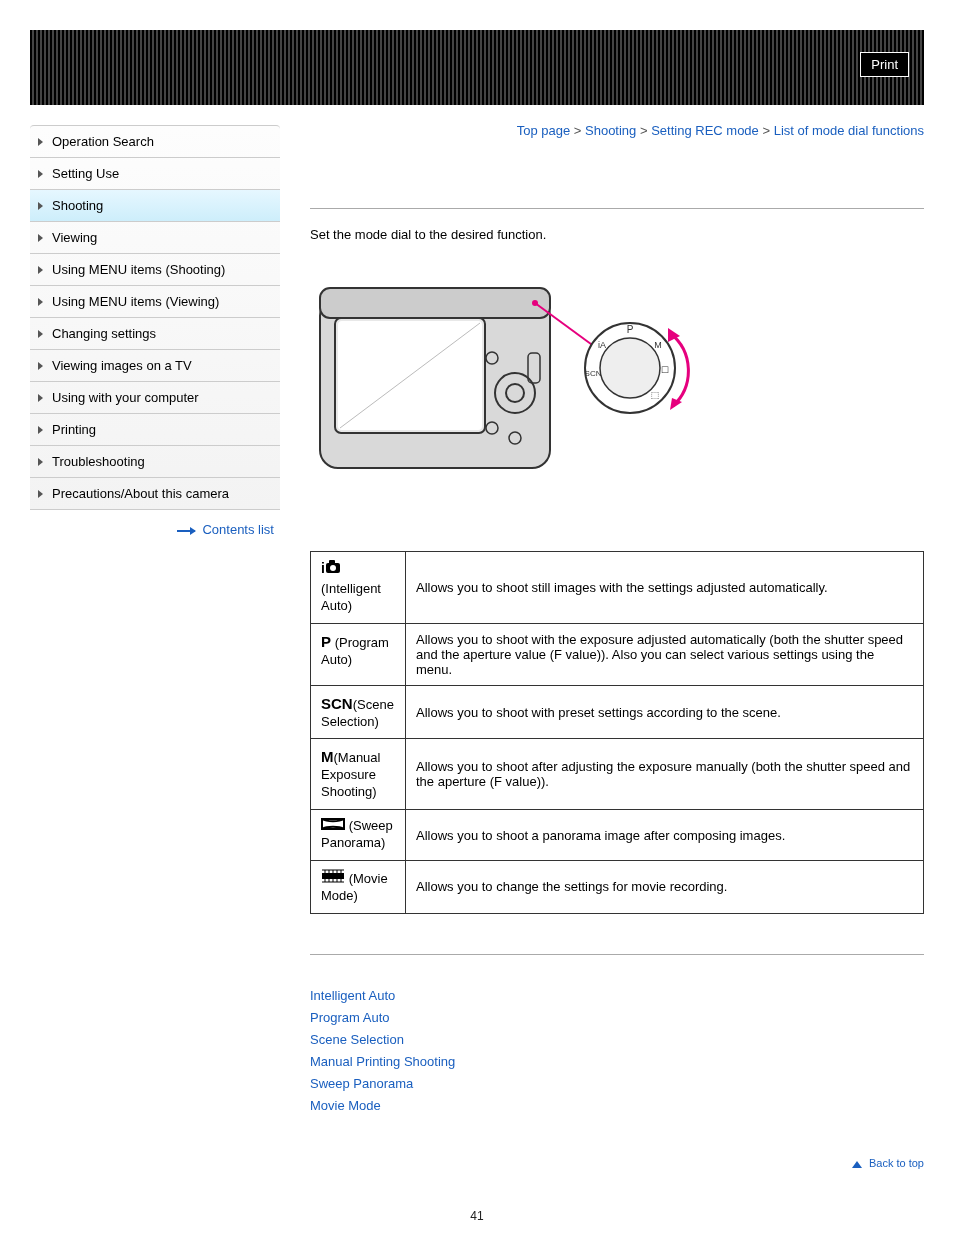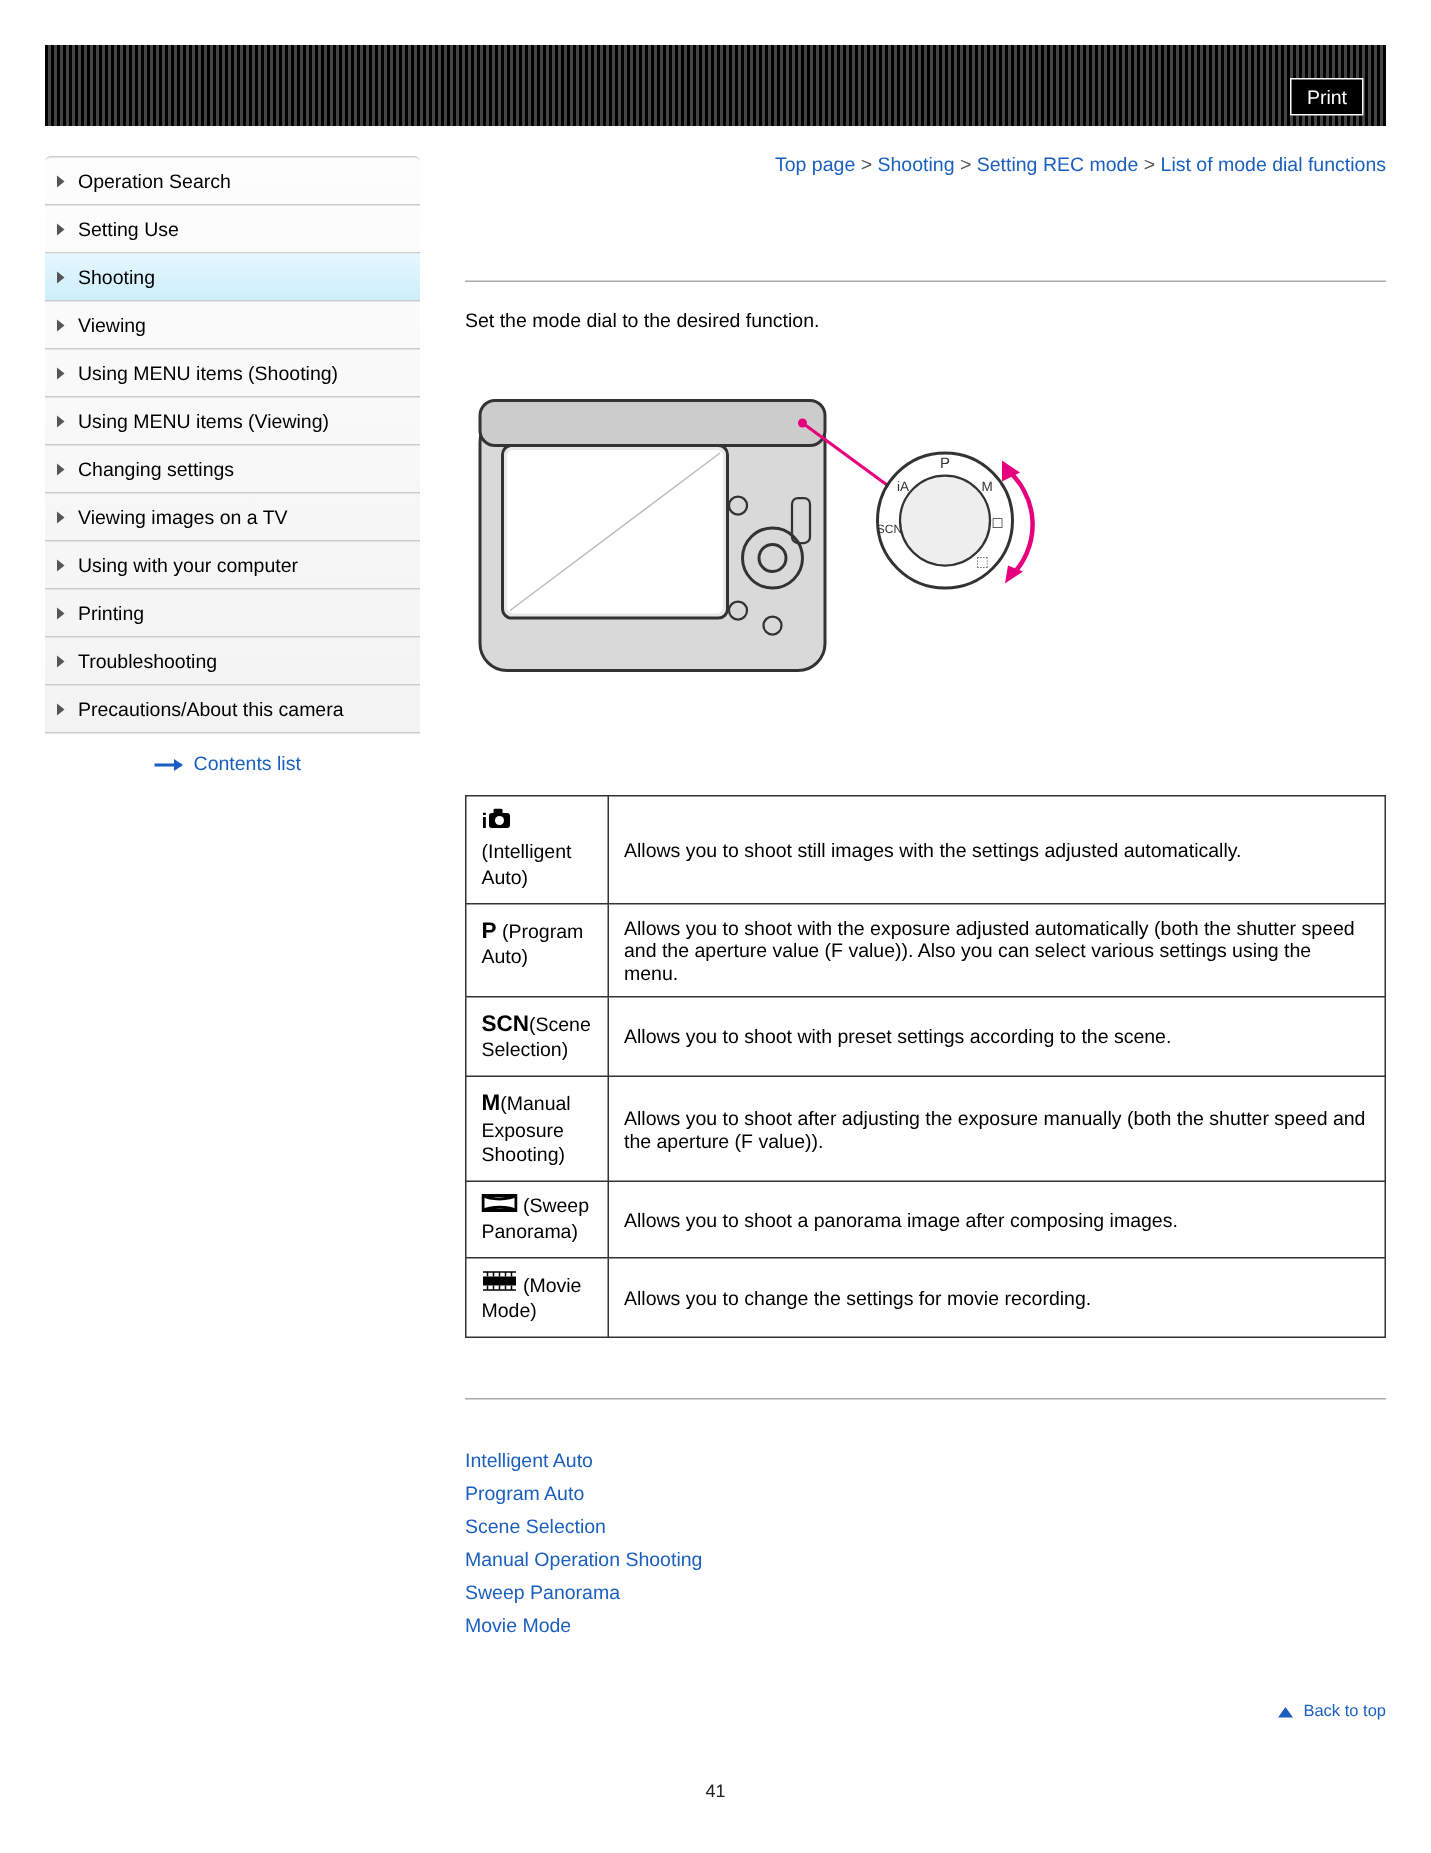--- a/index.html
+++ b/index.html
@@ -4,21 +4,21 @@
 <style>
   * { box-sizing: border-box; margin: 0; padding: 0; }
   body {
     font-family: Arial, Helvetica, sans-serif;
     font-size: 13px;
     color: #000;
     background: #fff;
     width: 954px;
   }
   .top-bar {
-    height: 54px;
+    height: 75px;
     margin: 30px 30px 0 30px;
     background: repeating-linear-gradient(90deg, #000 0 2px, #444 2px 4px);
     position: relative;
   }
   .print-btn {
     position: absolute;
     right: 15px;
     top: 22px;
     border: 1px solid #fff;
     color: #fff;
@@ -56,21 +56,21 @@
     top: 50%;
     transform: translateY(-50%);
     border-left: 5px solid #555;
     border-top: 4px solid transparent;
     border-bottom: 4px solid transparent;
   }
   .nav li.active {
     background: linear-gradient(#e6f7ff, #cdeefb);
   }
   .contents-list {
-    text-align: center;
+    text-align: right;
     padding: 12px 6px 0 0;
   }
   .contents-list a {
     color: #1a5fbf;
     text-decoration: none;
     font-size: 13px;
   }
   .contents-list .arrow {
     display: inline-block;
     width: 18px;
@@ -294,21 +294,21 @@
       </tr>
     </tbody>
       </table>
 
     <hr class="thin">
 
     <div class="related">
       <a href="#">Intelligent Auto</a>
       <a href="#">Program Auto</a>
       <a href="#">Scene Selection</a>
-      <a href="#">Manual Operation Shooting</a>
+      <a href="#">Manual Printing Shooting</a>
       <a href="#">Sweep Panorama</a>
       <a href="#">Movie Mode</a>
     </div>
 
     <div class="back-to-top">
       <span class="tri"></span>
       <a href="#">Back to top</a>
     </div>
   </main>
 </div>

